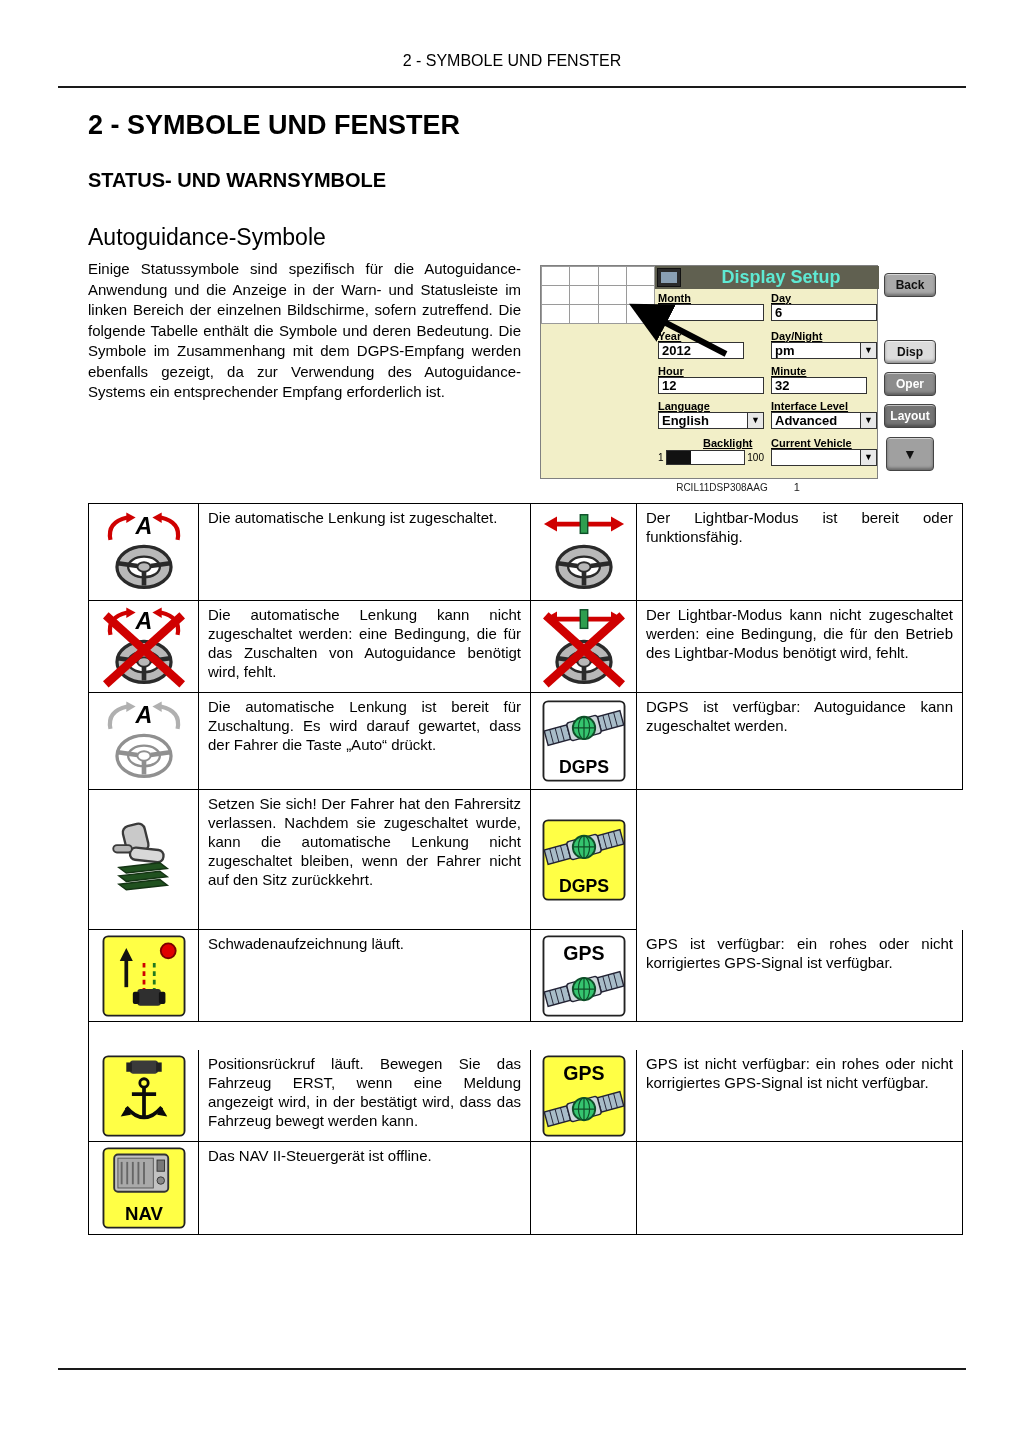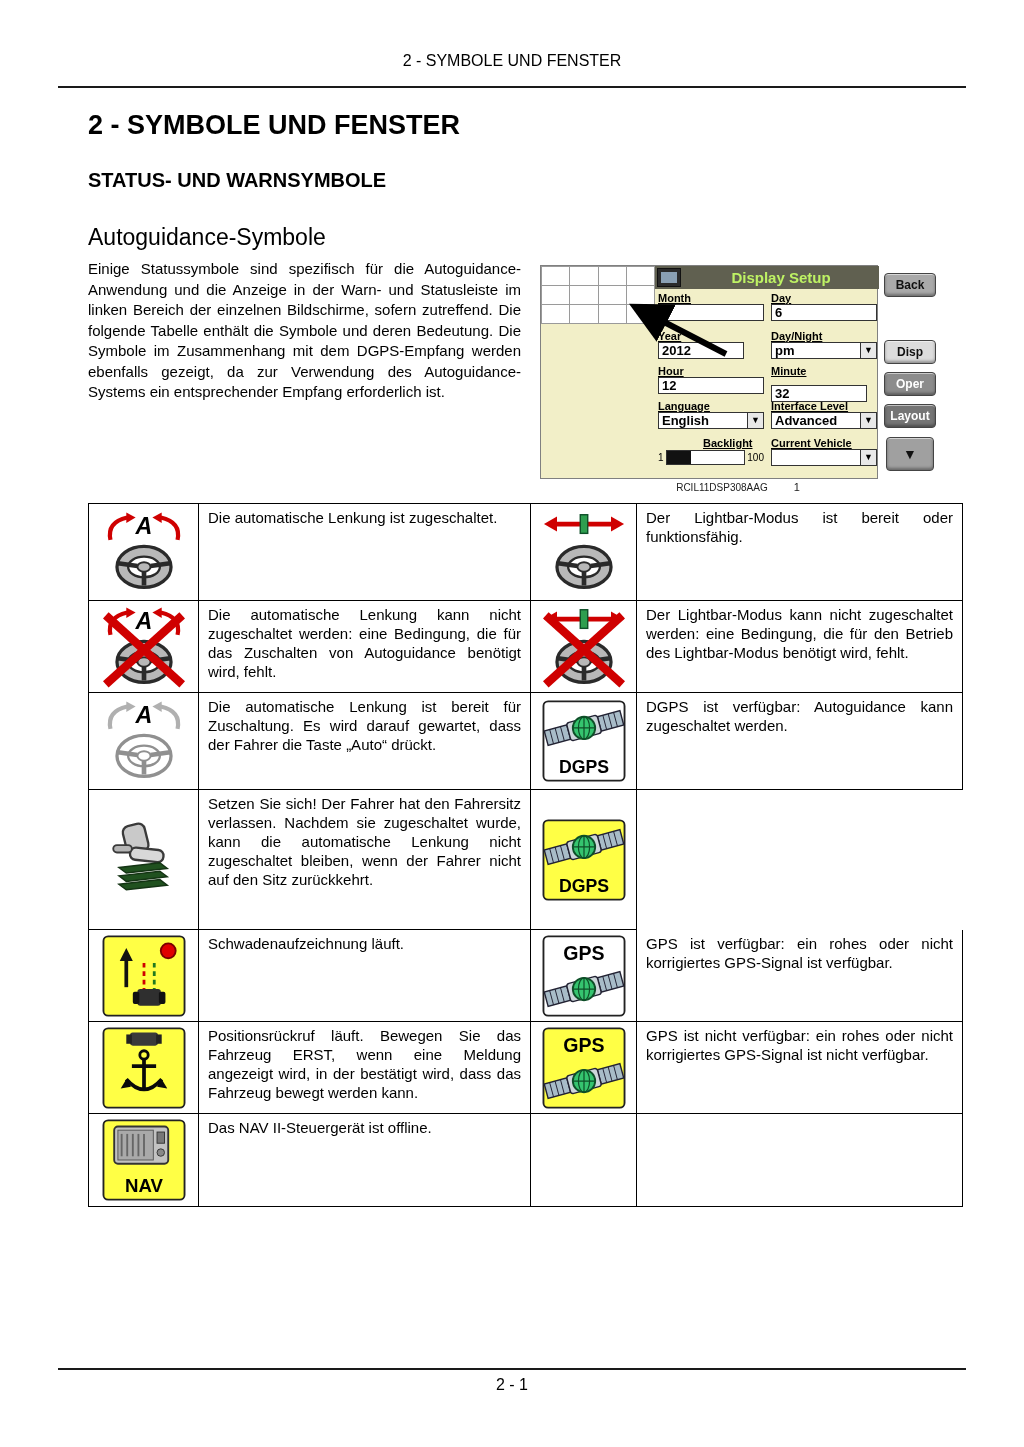--- a/index.html
+++ b/index.html
@@ -24,21 +24,21 @@
              border:1px solid #808080;box-sizing:border-box;}
   .cells{position:absolute;left:0;top:0;width:114px;height:58px;display:grid;
          grid-template-columns:repeat(4,1fr);grid-template-rows:repeat(3,1fr);
          gap:1px;background:#9a9a9a;padding:1px;box-sizing:border-box;}
   .cells div{background:#fff;}
   .titlebar{position:absolute;left:114px;top:0;width:224px;height:23px;background:#606050;
             display:flex;align-items:center;}
   .title-icon{width:22px;height:17px;background:#2b2b2b;border:1px solid #111;margin:0 2px;
               position:relative;flex:0 0 auto;}
   .ti-inner{position:absolute;left:3px;top:3px;right:3px;bottom:3px;background:#8aa0b4;}
-  .title-text{flex:1;text-align:center;color:#bef264;font-weight:bold;font-size:15px;}
+  .title-text{flex:1;text-align:center;color:#5eead4;font-weight:bold;font-size:18px;}
 
   .fld-label{position:absolute;font-size:11px;font-weight:bold;text-decoration:underline;white-space:nowrap;}
   .fld-input{position:absolute;height:17px;background:#fff;border:1px solid #333;
              font-size:13px;font-weight:bold;line-height:15px;padding:0 3px;
              box-sizing:border-box;overflow:hidden;}
   .dd{display:flex;align-items:center;padding:0;}
   .ddv{flex:1;padding:0 3px;}
   .dda{width:15px;height:100%;display:flex;align-items:center;justify-content:center;
        border-left:1px solid #333;font-size:9px;background:#e8e8e8;}
   .backlight{position:absolute;display:flex;align-items:center;gap:2px;height:17px;font-size:10px;}
@@ -60,21 +60,21 @@
 
   
   .symbol-table{position:absolute;left:88px;top:503px;width:874px;
                 border-left:1.5px solid #000;border-top:1.5px solid #000;}
   .trow{display:grid;grid-template-columns:110px 332px 106px 326px;}
   .trow:nth-child(1){min-height:97px;}
   .trow:nth-child(2){min-height:92px;}
   .trow:nth-child(3){min-height:97px;}
   .trow:nth-child(4){min-height:140px;}
   .trow:nth-child(5){min-height:92px;}
-  .trow:nth-child(6){min-height:92px;}
+  .trow:nth-child(6){min-height:92px;margin-top:28px;}
   .trow:nth-child(7){min-height:93px;}
   .cell{box-sizing:border-box;border-right:1.5px solid #000;border-bottom:1.5px solid #000;}
   .icon-cell{display:flex;align-items:center;justify-content:center;padding:3px;}
   .text-cell{padding:5px 9px;font-size:15px;line-height:1.26;text-align:justify;}
   .icon-wrap{display:block;line-height:0;}
 </style>
 </head>
 <body>
 
 <div class="page">
@@ -121,21 +121,21 @@
       <div class="fld-input" style="left:117px;top:76px;width:86px;">2012</div>
       <div class="fld-label" style="left:230px;top:64px;">Day/Night</div>
       <div class="fld-input dd" style="left:230px;top:76px;width:106px;">
         <span class="ddv">pm</span>
         <span class="dda">▼</span>
       </div>
 
       <div class="fld-label" style="left:117px;top:99px;">Hour</div>
       <div class="fld-input" style="left:117px;top:111px;width:106px;">12</div>
       <div class="fld-label" style="left:230px;top:99px;">Minute</div>
-      <div class="fld-input" style="left:230px;top:119px;width:96px;">32</div>
+      <div class="fld-input" style="left:230px;top:111px;width:96px;">32</div>
 
       <div class="fld-label" style="left:117px;top:134px;">Language</div>
       <div class="fld-input dd" style="left:117px;top:146px;width:106px;">
         <span class="ddv">English</span>
         <span class="dda">▼</span>
       </div>
       <div class="fld-label" style="left:230px;top:134px;">Interface Level</div>
       <div class="fld-input dd" style="left:230px;top:146px;width:106px;">
         <span class="ddv">Advanced</span>
         <span class="dda">▼</span>
@@ -410,14 +410,13 @@
               <text x="45" y="78" font-size="20" font-weight="bold" text-anchor="middle" fill="#000" font-family="Liberation Sans, sans-serif">NAV</text>
             </svg></span>
         </div>
         <div class="cell text-cell">Das NAV II-Steuergerät ist offline.</div>
         <div class="cell icon-cell"></div>
         <div class="cell text-cell"></div>
       </div>
     </div>
 
   <div class="footer-rule"></div>
-  <div class="page-number">2 - 1</div>
 </div>
 
 </body></html>

